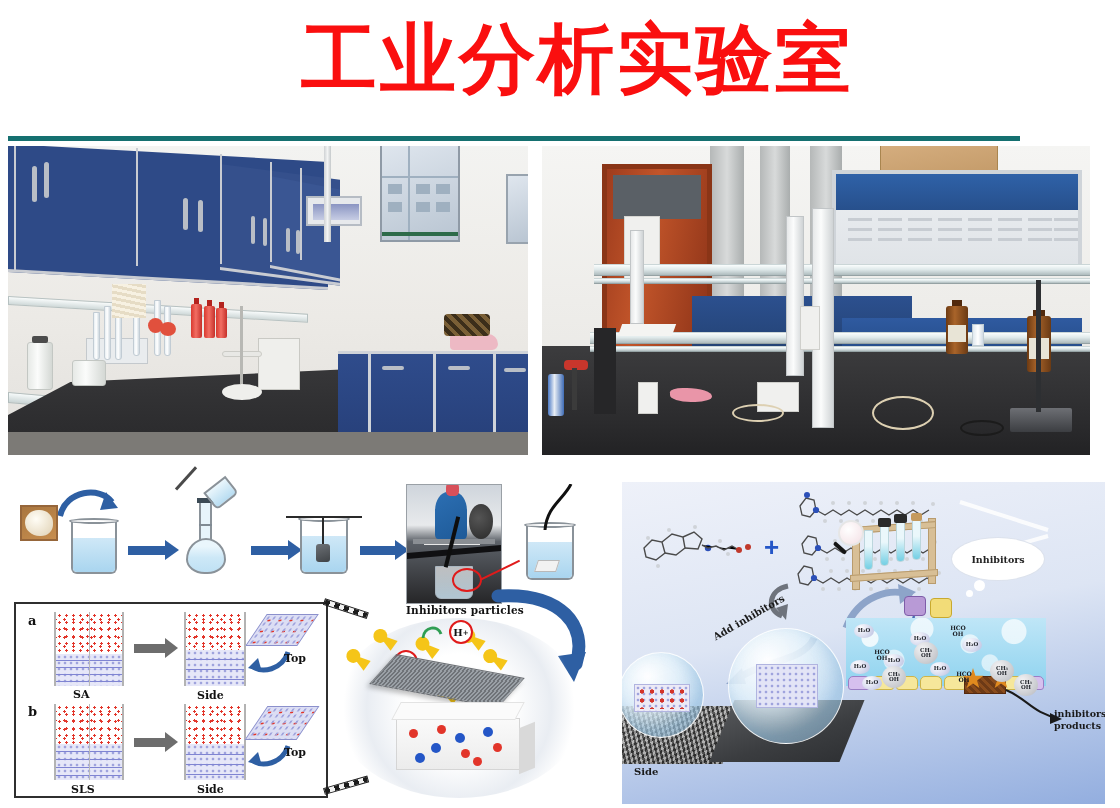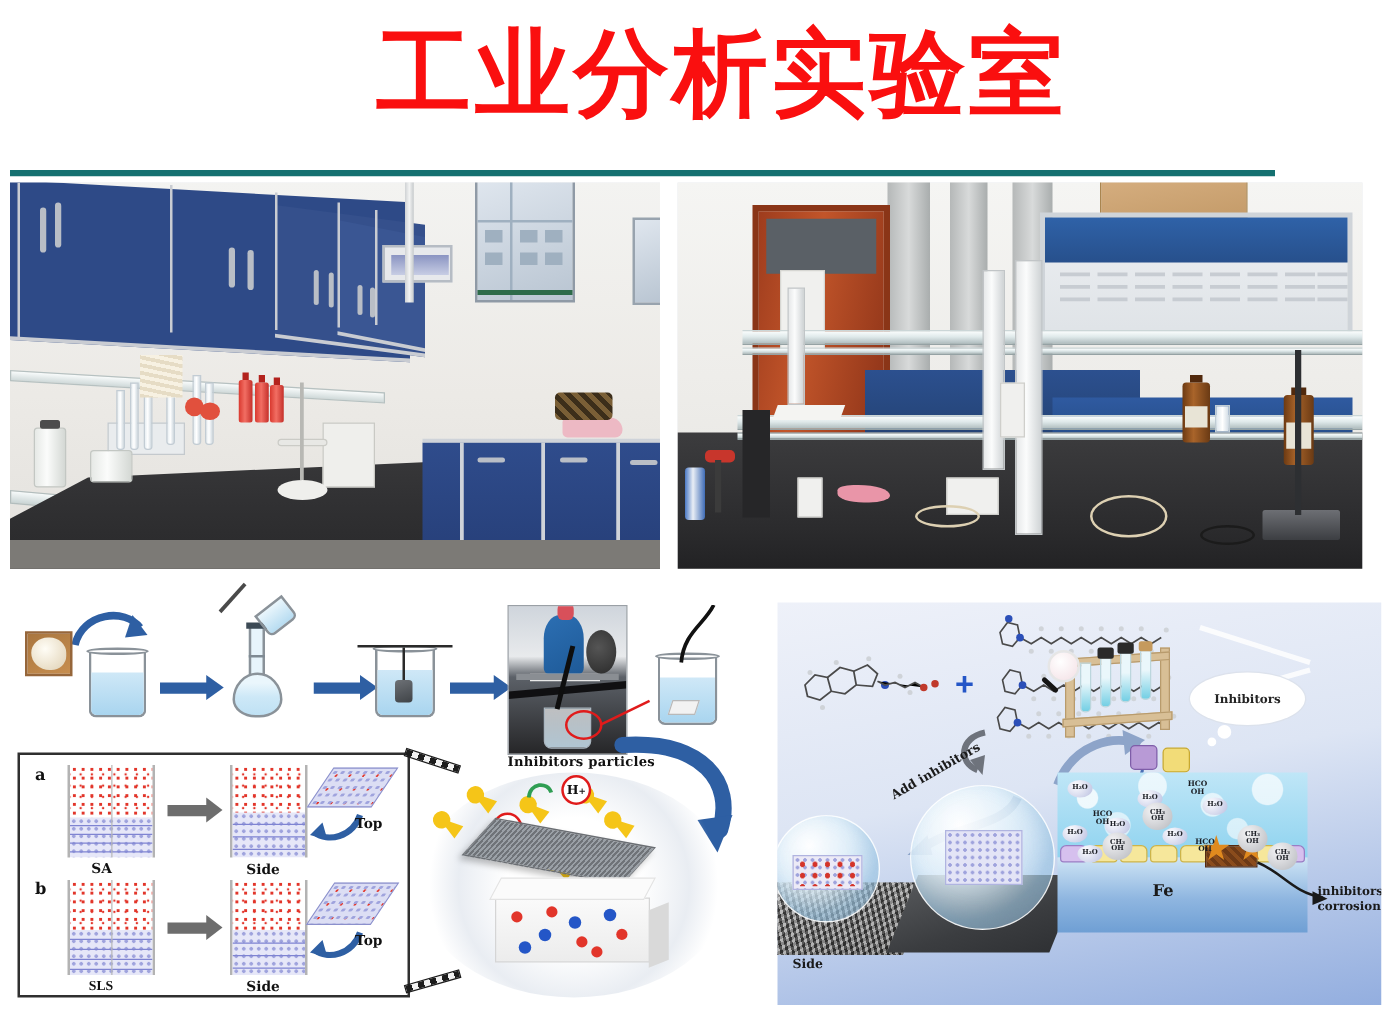--- a/index.html
+++ b/index.html
@@ -668,21 +668,21 @@
     <div class="fl md-cell" style="left:38px;top:100px;width:70px;height:76px;">
       <div class="md-gas" style="height:40px;"></div>
       <div class="md-solid" style="height:36px;">
         <div class="band" style="bottom:4px;"></div>
           <div class="band" style="bottom:12px;"></div>
         <div class="band" style="bottom:20px;"></div>
           <div class="band" style="bottom:28px;"></div>
       </div>
       <div class="fl" style="left:50%;top:0;width:1px;height:100%;background:#b9b9b9;"></div>
     </div>
-    <div class="fl fig-lbl" style="left:55px;top:179px;font-size:11px;font-family:Liberation Serif, serif;">SLS</div>
+    <div class="fl fig-lbl" style="left:55px;top:179px;font-size:11px;">SLS</div>
     <div class="fl gray-arrow" style="left:118px;top:134px;width:32px;"></div>
     <div class="fl md-cell" style="left:168px;top:100px;width:62px;height:76px;">
       <div class="md-gas" style="height:40px;"></div>
       <div class="md-solid" style="height:36px;">
         <div class="band" style="bottom:5px;"></div>
           <div class="band" style="bottom:15px;"></div>
           <div class="band" style="bottom:25px;"></div>
       </div>
     </div>
     <div class="fl fig-lbl" style="left:181px;top:179px;font-size:11px;">Side</div>
@@ -924,23 +924,20 @@
   <div class="inhib-cyl" style="left:282px;top:114px;width:22px;height:20px;background:#b89ad6;border:1.5px solid #7e5da8;"></div>
   <div class="inhib-cyl" style="left:308px;top:116px;width:22px;height:20px;background:#f2dc78;border:1.5px solid #c8a92f;"></div>
   <div class="mol" style="left:234px;top:134px;">
     <svg width="66" height="56" viewBox="0 0 66 56">
       <path d="M58,0 C52,26 30,28 20,48" stroke="#4a6fb5" stroke-width="2.5" fill="none"></path>
       <path d="M14,40 L18,54 L26,44 Z" fill="#4a6fb5"></path>
     </svg>
   </div>
 
   <div class="water-zone" style="left:224px;top:136px;width:200px;height:68px;"></div>
-  <div class="fe-zone" style="left:224px;top:204px;width:200px;height:60px;">
-    <div class="mech-lbl" style="left:76px;top:20px;font-size:13px;">Fe</div>
-  </div>
 
   <div class="film-unit" style="left:226px;top:194px;width:22px;height:14px;background:#d6c0ee;border:1.5px solid #9a7ec4;"></div>
   <div class="film-unit" style="left:250px;top:194px;width:22px;height:14px;background:#f6e79b;border:1.5px solid #cdb44a;"></div>
   <div class="film-unit" style="left:274px;top:194px;width:22px;height:14px;background:#f6e79b;border:1.5px solid #cdb44a;"></div>
   <div class="film-unit" style="left:298px;top:194px;width:22px;height:14px;background:#f6e79b;border:1.5px solid #cdb44a;"></div>
   <div class="film-unit" style="left:322px;top:194px;width:22px;height:14px;background:#f6e79b;border:1.5px solid #cdb44a;"></div>
   <div class="film-unit" style="left:378px;top:194px;width:22px;height:14px;background:#f6e79b;border:1.5px solid #cdb44a;"></div>
   <div class="film-unit" style="left:400px;top:194px;width:22px;height:14px;background:#d6c0ee;border:1.5px solid #9a7ec4;"></div>
 
   <div class="corr-patch" style="left:342px;top:194px;width:42px;height:18px;"></div>
@@ -948,21 +945,21 @@
   <div class="starburst" style="left:368px;top:186px;width:22px;height:22px;"></div>
 
   <div class="mol" style="left:382px;top:206px;">
     <svg width="62" height="38" viewBox="0 0 62 38">
       <path d="M2,2 C22,10 30,26 54,30" stroke="#1a1a1a" stroke-width="2" fill="none"></path>
       <path d="M46,25 L58,31 L46,36 Z" fill="#1a1a1a"></path>
     </svg>
   </div>
   <div class="mech-lbl" style="left:432px;top:226px;font-size:9.5px;line-height:1.25;">
     <div>inhibitors</div>
-    <div>corrosion</div>
+    <div>products</div>
   </div>
 
   <div class="chem-pill h2o" style="left:232px;top:142px;width:20px;height:14px;">
     <span>H₂O</span>
   </div>
   <div class="chem-pill h2o" style="left:288px;top:150px;width:20px;height:14px;">
     <span>H₂O</span>
   </div>
   <div class="chem-pill h2o" style="left:340px;top:156px;width:20px;height:14px;">
     <span>H₂O</span>

